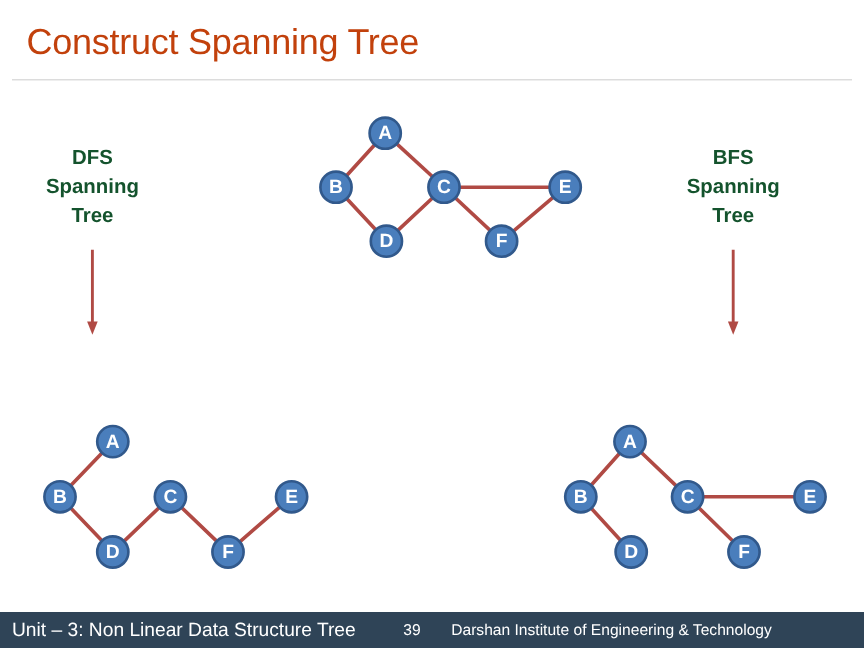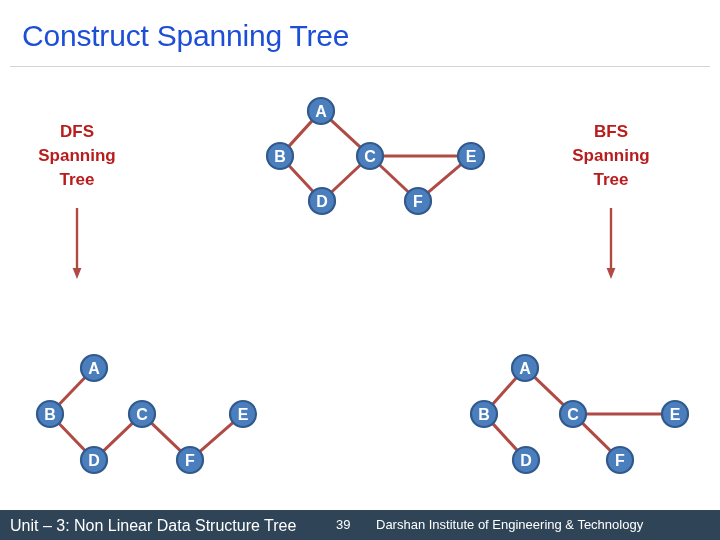--- a/index.html
+++ b/index.html
@@ -16,41 +16,41 @@
     -webkit-font-smoothing: antialiased;
   }
 
   
   #slide-title {
     position: absolute;
     left: 22px;
     top: 19px;
     font-size: 30px;
     font-weight: 400;
-    color: #1d4ed8;
+    color: #c2410c;
     letter-spacing: -0.2px;
     white-space: nowrap;
   }
   #title-rule {
     position: absolute;
     left: 10px;
     top: 66px;
     width: 700px;
     height: 1px;
     background: #d4d4d4;
   }
 
   
   .side-caption {
     position: absolute;
     width: 130px;
     text-align: center;
     font-size: 17px;
     font-weight: bold;
-    color: #b91c1c;
+    color: #14532d;
     line-height: 1.42;
   }
   #dfs-caption { left: 12px;  top: 120px; }
   #bfs-caption { left: 546px; top: 120px; }
 
   .caption-line { display: block; }
 
   
   .down-arrow {
     position: absolute;

